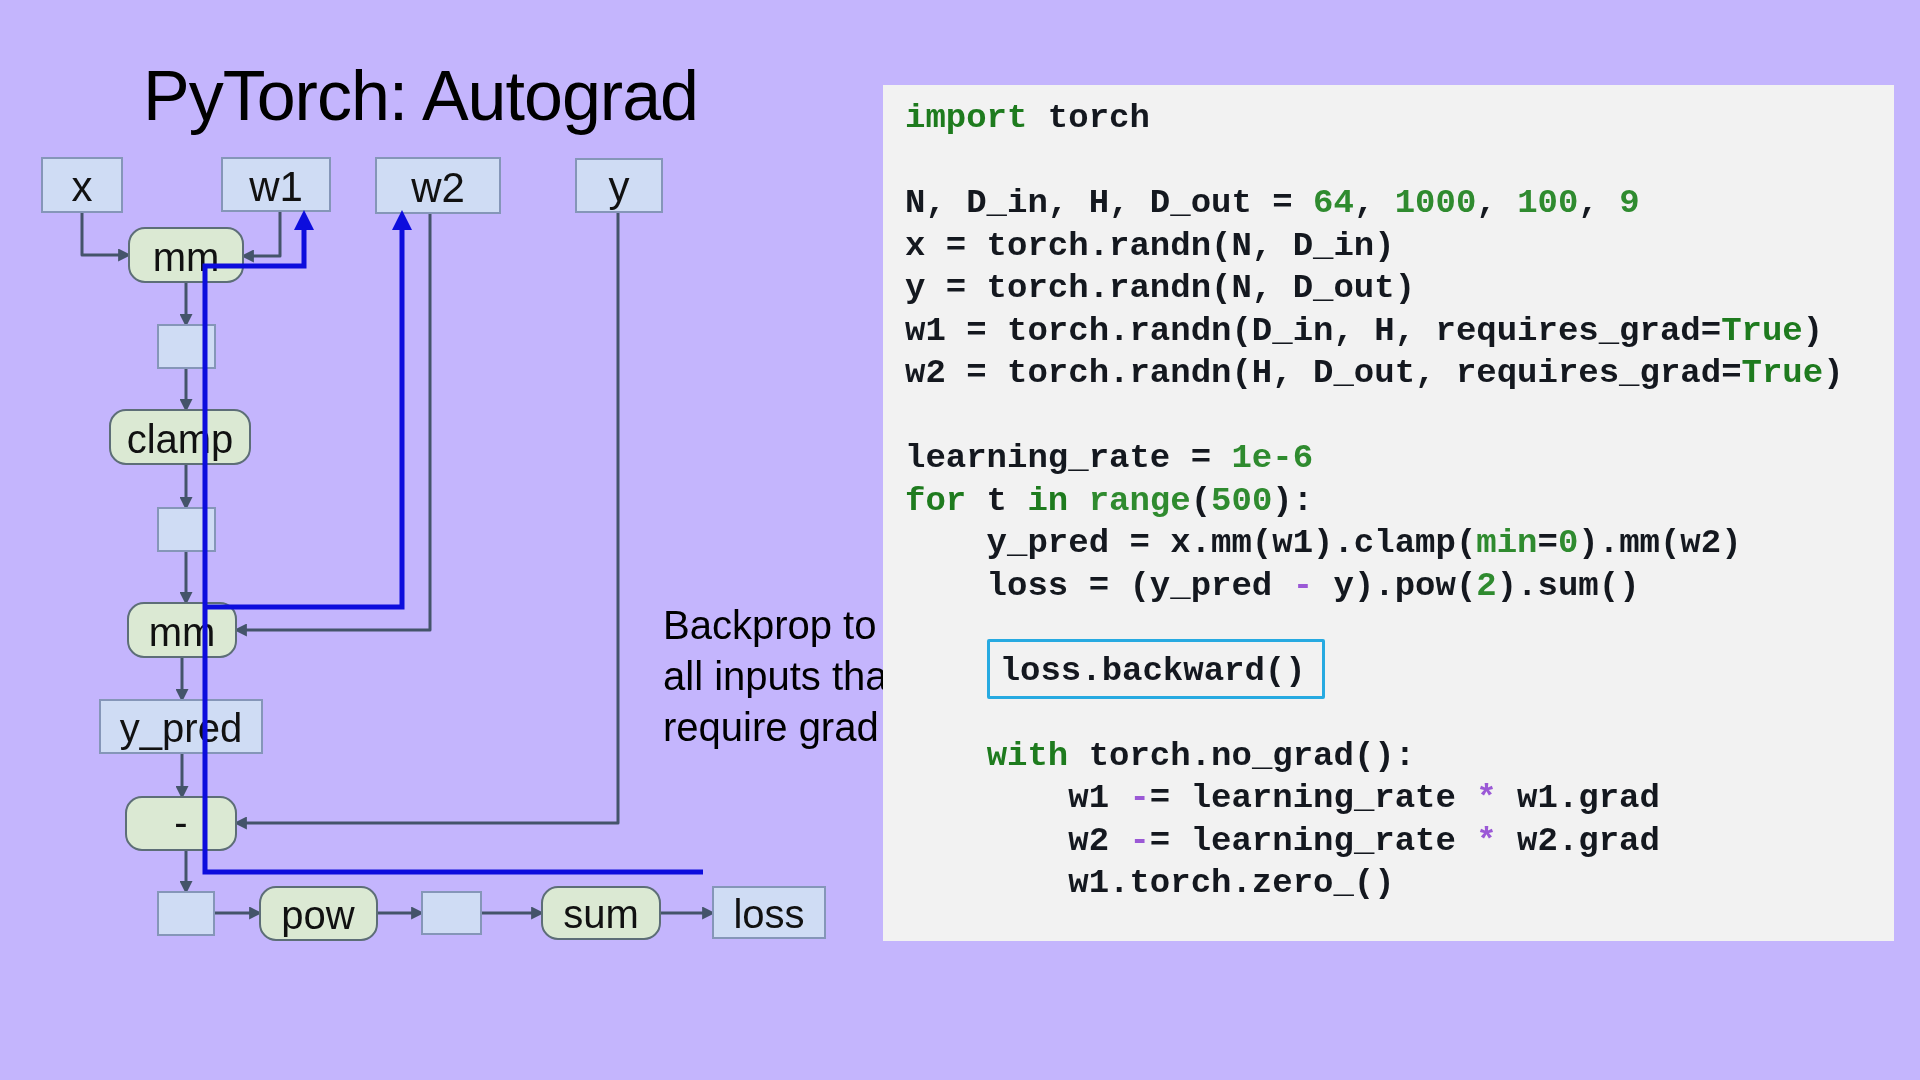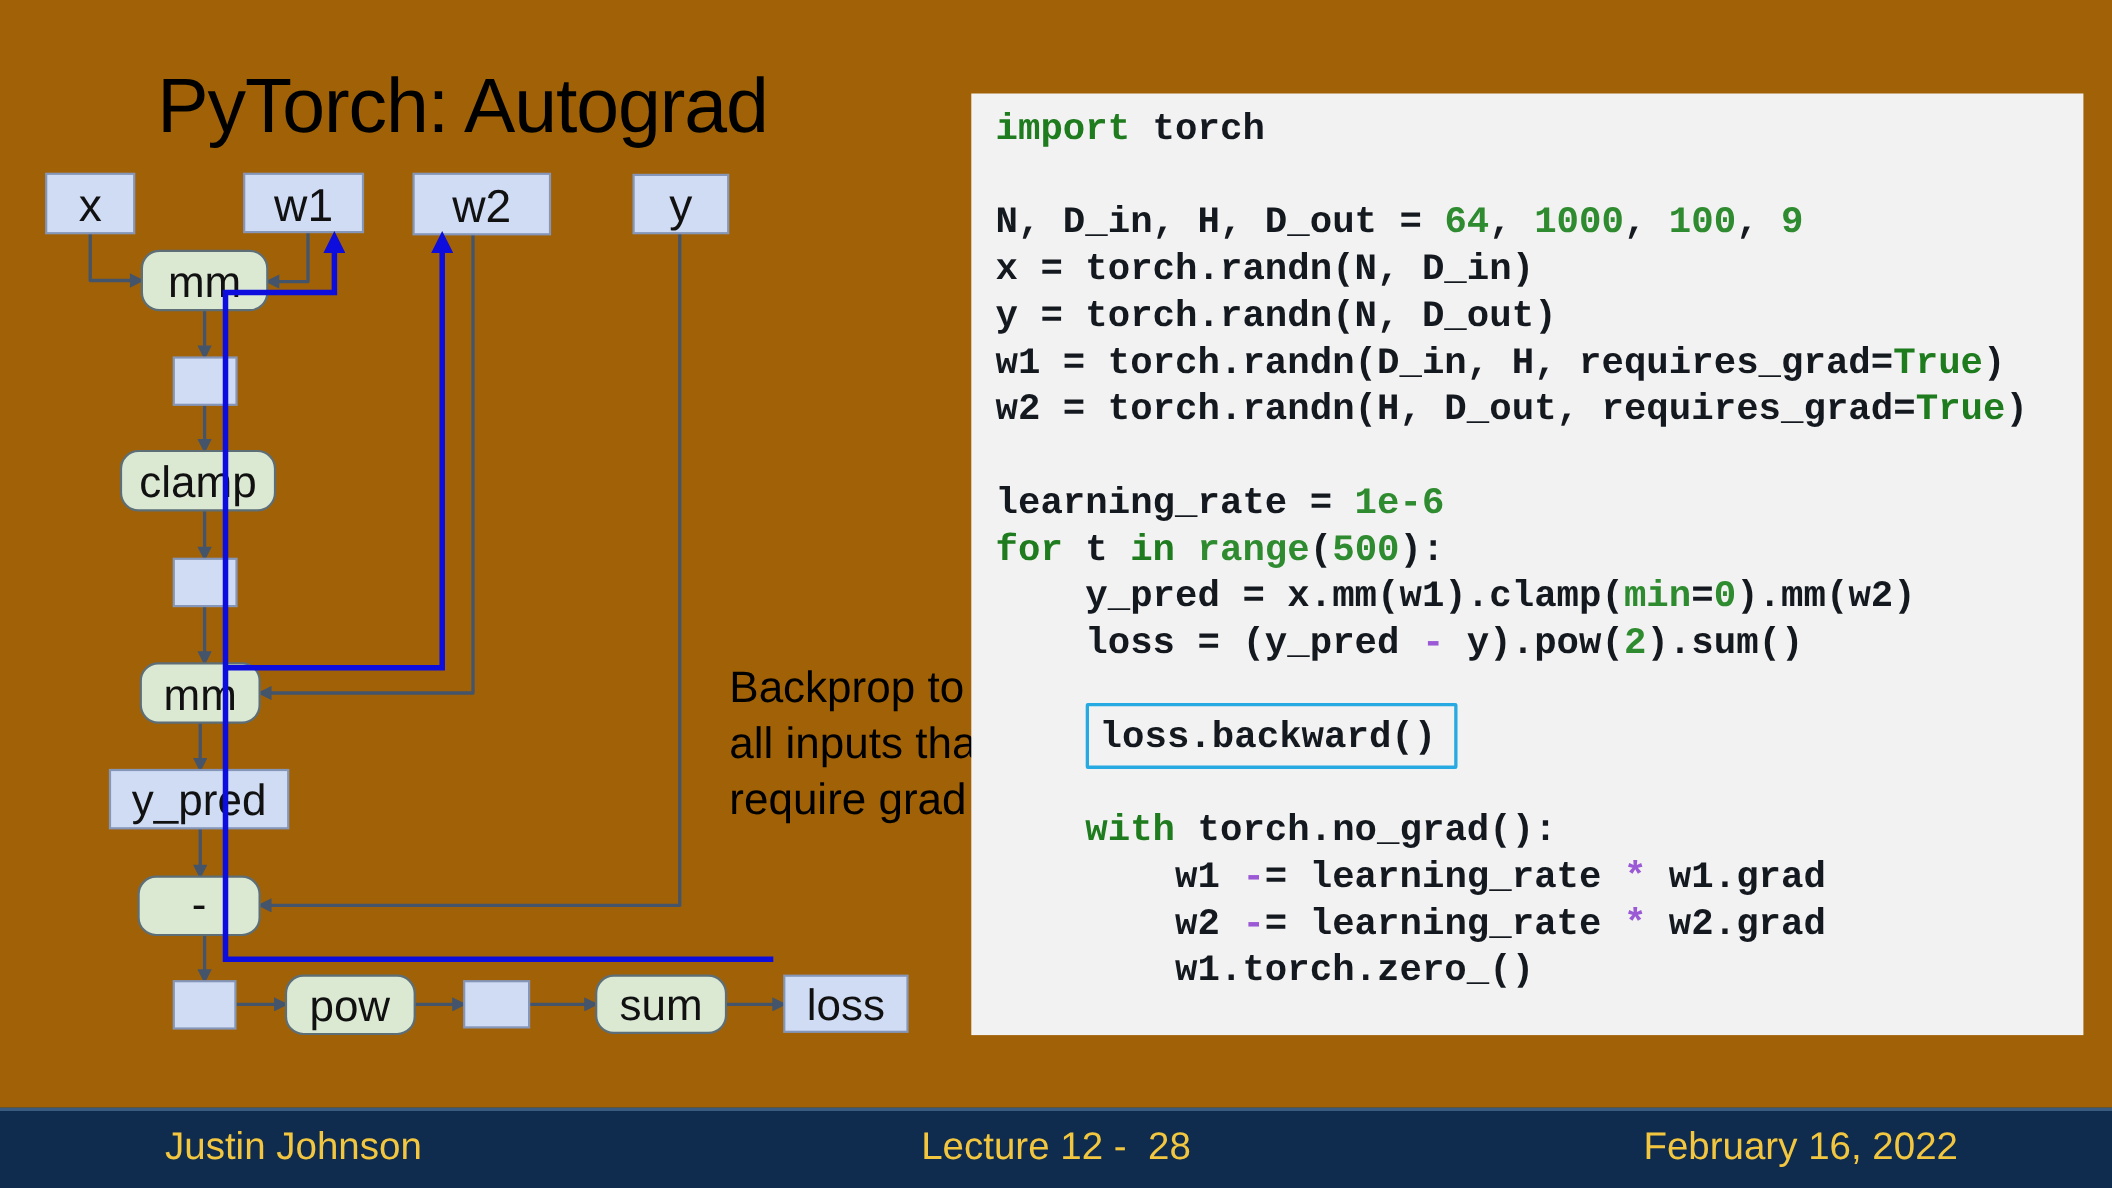--- a/index.html
+++ b/index.html
@@ -1,16 +1,16 @@
 <!DOCTYPE html>
 <html style="--kw: #1e7b1e; --num: #2f8b2f; --op: #9b59d6; --pl: #14181f; --hl: #27aae1; --panel-bg: #f2f2f2; --footer-bg: #0f2c4e; --footer-fg: #f2c63f;"><head>
 <meta charset="utf-8">
 <style>
   html,body{margin:0;padding:0;background:#888;}
-  .slide{position:relative;width:1920px;height:1080px;background:#a16207;overflow:hidden;
+  .slide{position:relative;width:1920px;height:1080px;background:#c4b5fd;overflow:hidden;
          font-family:"Liberation Sans",sans-serif;}
   .title{position:absolute;left:143px;top:60px;font-size:70px;line-height:1.05;color:#000;
          font-weight:400;letter-spacing:-1px;}
   svg{position:absolute;left:0;top:0;}
   .annotation{position:absolute;left:663px;top:578px;width:320px;font-size:40px;line-height:51px;color:#000;margin-top:22px;}
   .code-panel{position:absolute;left:883px;top:85px;width:1011px;height:856px;
               background:var(--panel-bg,#f2f2f2);box-sizing:border-box;padding:12px 0 0 22px;
               font-family:"Liberation Mono","DejaVu Sans Mono",monospace;font-weight:700;
               font-size:34px;color:var(--pl,#14181f);}
   .code-line{height:42.5px;line-height:42.5px;white-space:pre;}
@@ -149,19 +149,14 @@
         <div class="code-line"></div>
         <div class="code-line"><span class="pl">    </span><span class="pl hl-box">loss.backward()</span></div>
         <div class="code-line"></div>
         <div class="code-line"><span class="pl">    </span><span class="kw">with</span><span class="pl"> torch.no_grad():</span></div>
         <div class="code-line"><span class="pl">        w1 </span><span class="op">-</span><span class="pl">= learning_rate </span><span class="op">*</span><span class="pl"> w1.grad</span></div>
         <div class="code-line"><span class="pl">        w2 </span><span class="op">-</span><span class="pl">= learning_rate </span><span class="op">*</span><span class="pl"> w2.grad</span></div>
         <div class="code-line"><span class="pl">        w1.torch.zero_()</span></div>
       </div>
   </div>
 
-  <div class="footer">
-    <span class="f-author">Justin Johnson</span>
-    <span class="f-center">Lecture 12 -  28</span>
-    <span class="f-date">February 16, 2022</span>
-  </div>
 
 </div>
 
 </body></html>

